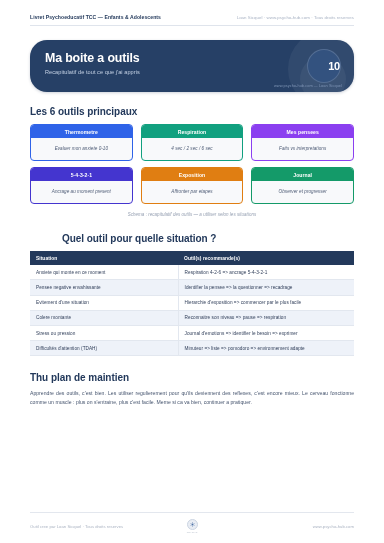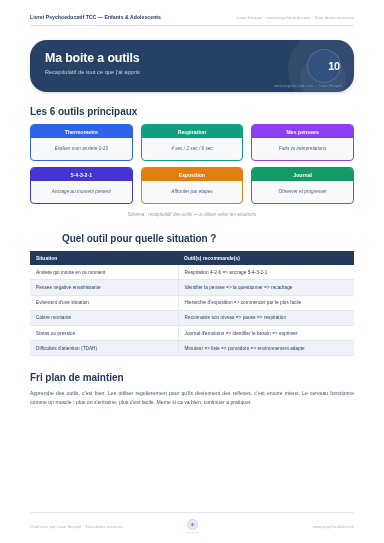--- a/index.html
+++ b/index.html
@@ -336,21 +336,21 @@
         <td>Stress ou pression</td>
         <td>Journal d'emotions =&gt; identifier le besoin =&gt; exprimer</td>
       </tr>
       <tr class="alt">
         <td>Difficultés d'attention (TDAH)</td>
         <td>Minuteur =&gt; liste =&gt; pomodoro =&gt; environnement adapte</td>
       </tr>
     </tbody>
   </table>
 
-  <div class="h2 sec-plan">Fri plan de maintien</div>
+  <div class="h2 sec-plan">Thu plan de maintien</div>
   <div class="plan-text">Apprendre des outils, c'est bien. Les utiliser regulierement pour qu'ils deviennent des reflexes, c'est encore mieux. Le cerveau fonctionne comme un muscle : plus on s'entraine, plus c'est facile. Meme si ca va bien, continuer a pratiquer.</div>
 
   <div class="footer">
     <div class="footer-left">Outil cree par Loan Sicquel · Tous droits reserves</div>
     <div class="footer-logo">
       <div class="footer-logo-mark">
         <svg width="5" height="5" viewBox="0 0 16 16" aria-hidden="true">
           <circle cx="8" cy="8" r="3.2" fill="#4a6fa5"></circle>
           <circle cx="8" cy="2.2" r="1.3" fill="#4a6fa5"></circle>
           <circle cx="13" cy="5.2" r="1.3" fill="#4a6fa5"></circle>

